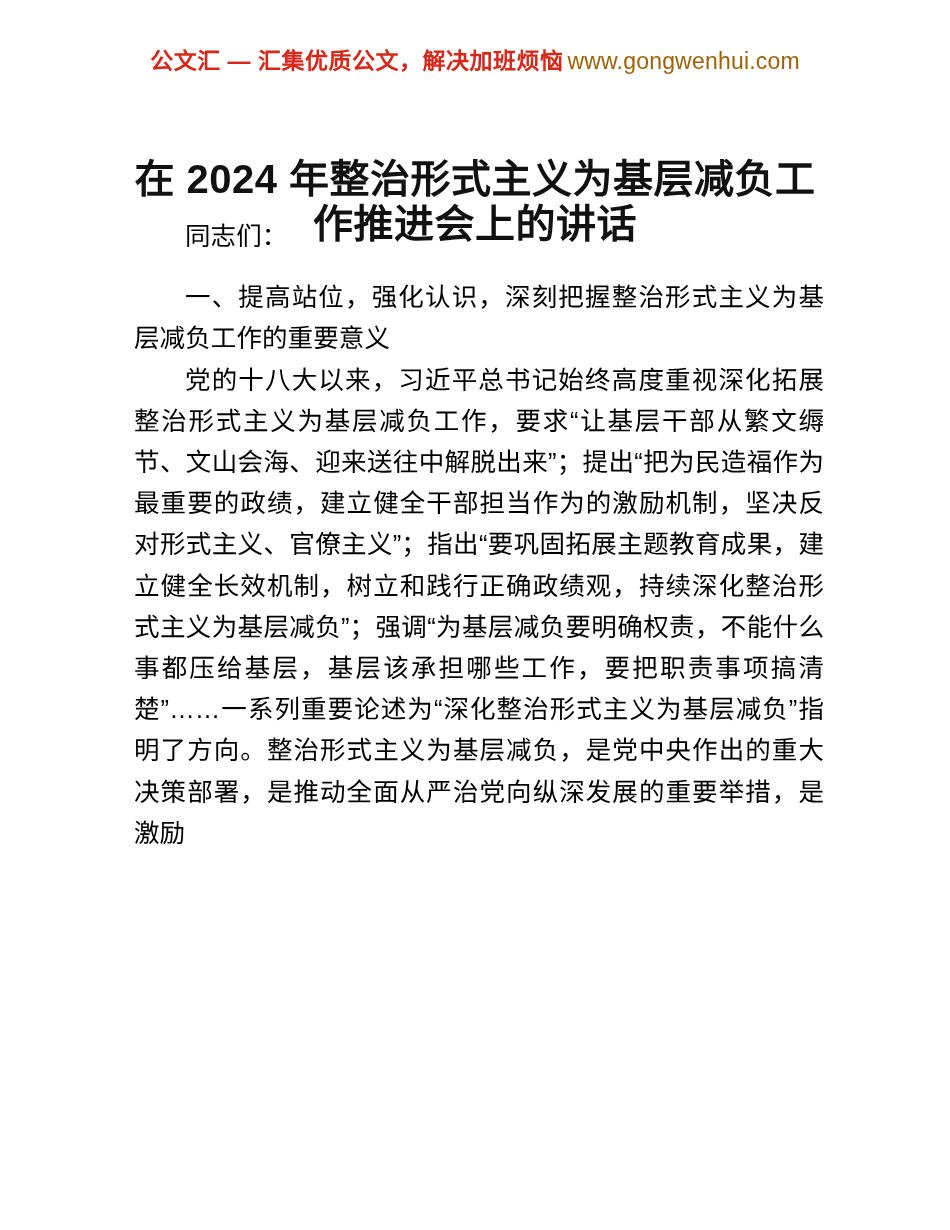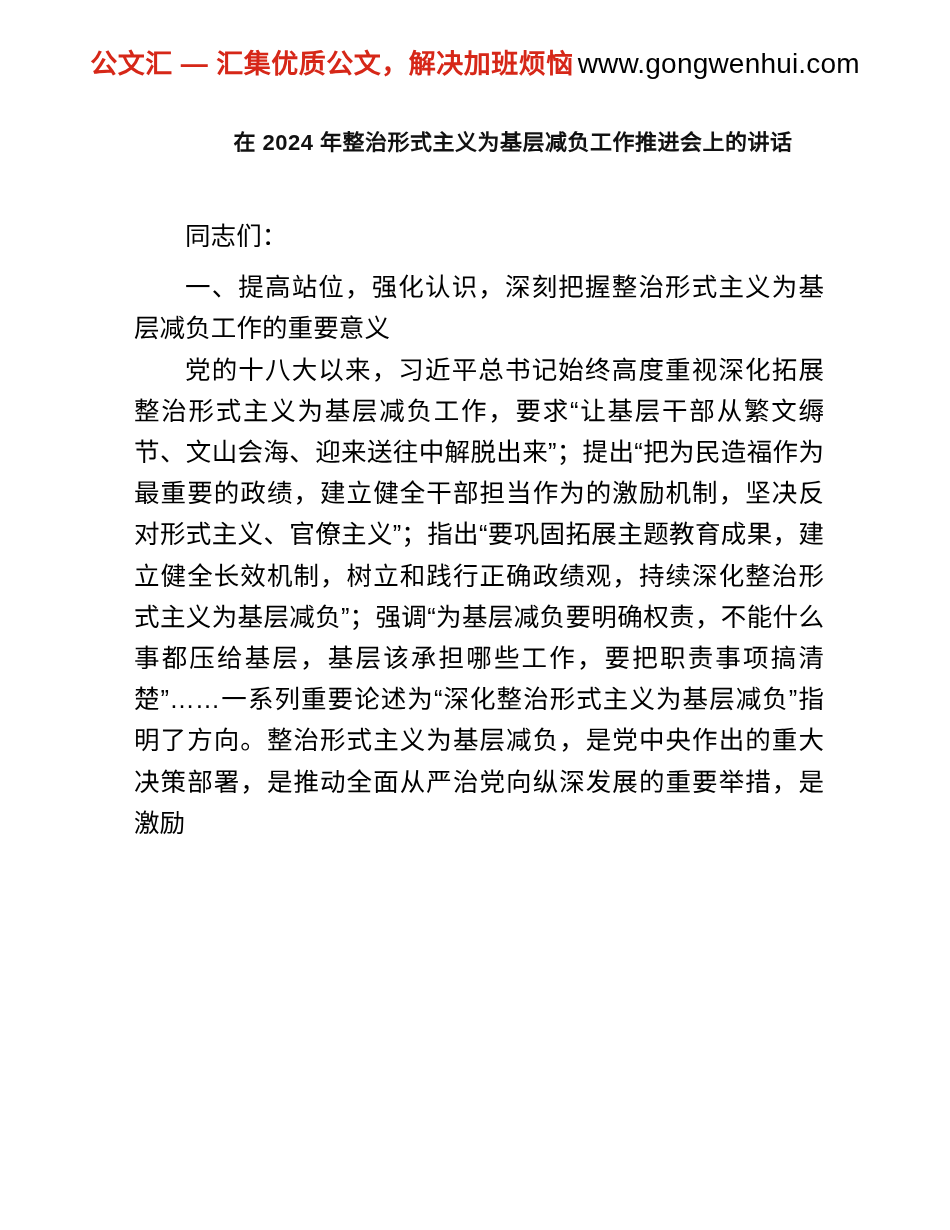--- a/index.html
+++ b/index.html
@@ -31,46 +31,45 @@
   .site-header {
     position: absolute;
     top: 50px;
     left: 0;
     width: 950px;
     text-align: center;
     line-height: 1;
     white-space: nowrap;
   }
   .site-header .brand {
-    font-size: 27px;
+    font-size: 23px;
     font-weight: bold;
     color: #d62718;
     letter-spacing: 0.5px;
   }
   .site-header .url {
-    font-size: 28px;
+    font-size: 23px;
     font-weight: normal;
-    color: #000000;
+    color: #a16207;
     letter-spacing: 0.2px;
     margin-left: 4px;
   }
 
   
   .doc-title {
     position: absolute;
-    top: 105px;
+    top: 130px;
     left: 120px;
     width: 710px;
     text-align: center;
-    font-size: 22px;
+    font-size: 40px;
     font-weight: bold;
     line-height: 45px;
     letter-spacing: 0.5px;
     color: #111111;
-    margin-left: 38px;
   }
 
   
   .doc-body {
     position: absolute;
     top: 216px;
     left: 134px;
     width: 690px;
   }
 
@@ -82,21 +81,21 @@
     letter-spacing: 0.1px;
     margin: 0 0 6px 0;
     color: #000000;
     word-break: break-all;
   }
   .para.indent {
     text-indent: 2em;
   }
   .para.salutation {
     text-indent: 2em;
-    margin-bottom: 10px;
+    margin-bottom: 20px;
   }
   .para.heading {
     text-indent: 2em;
     margin-bottom: 0;
   }
   .para.last {
     margin-bottom: 4px;
   }
 </style>
 </head>

